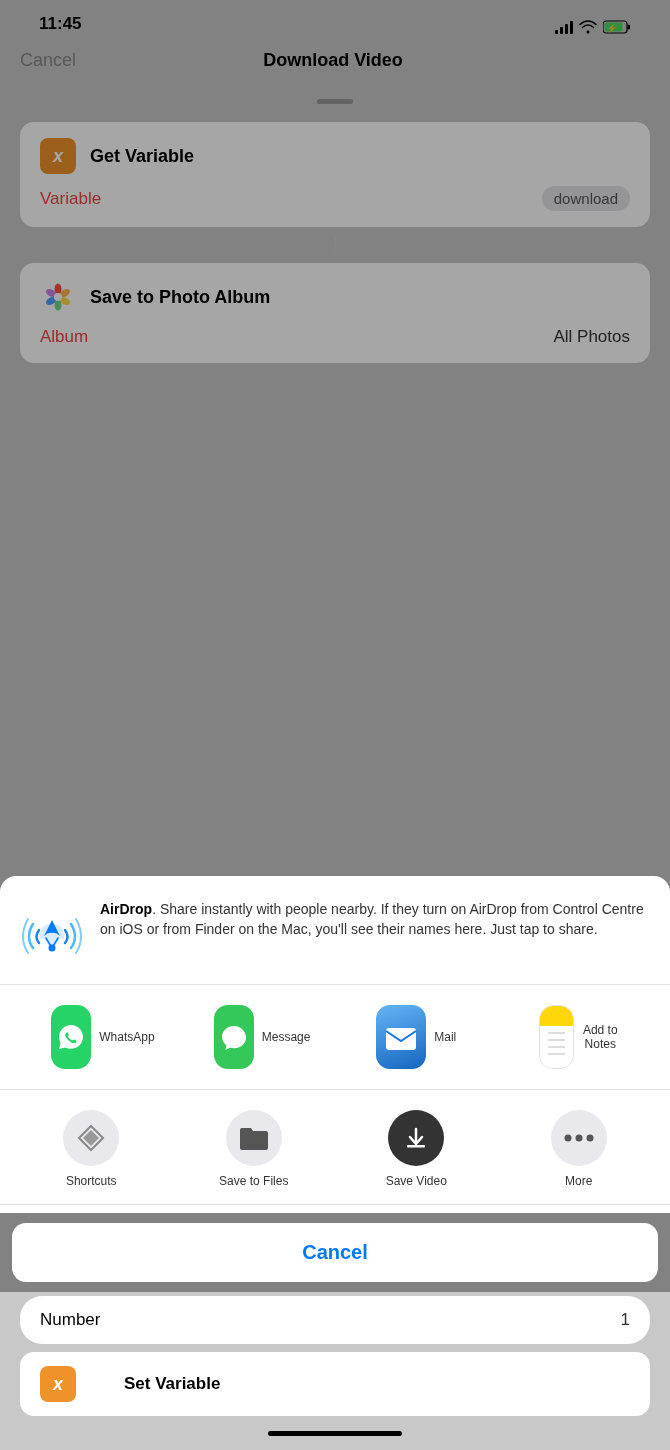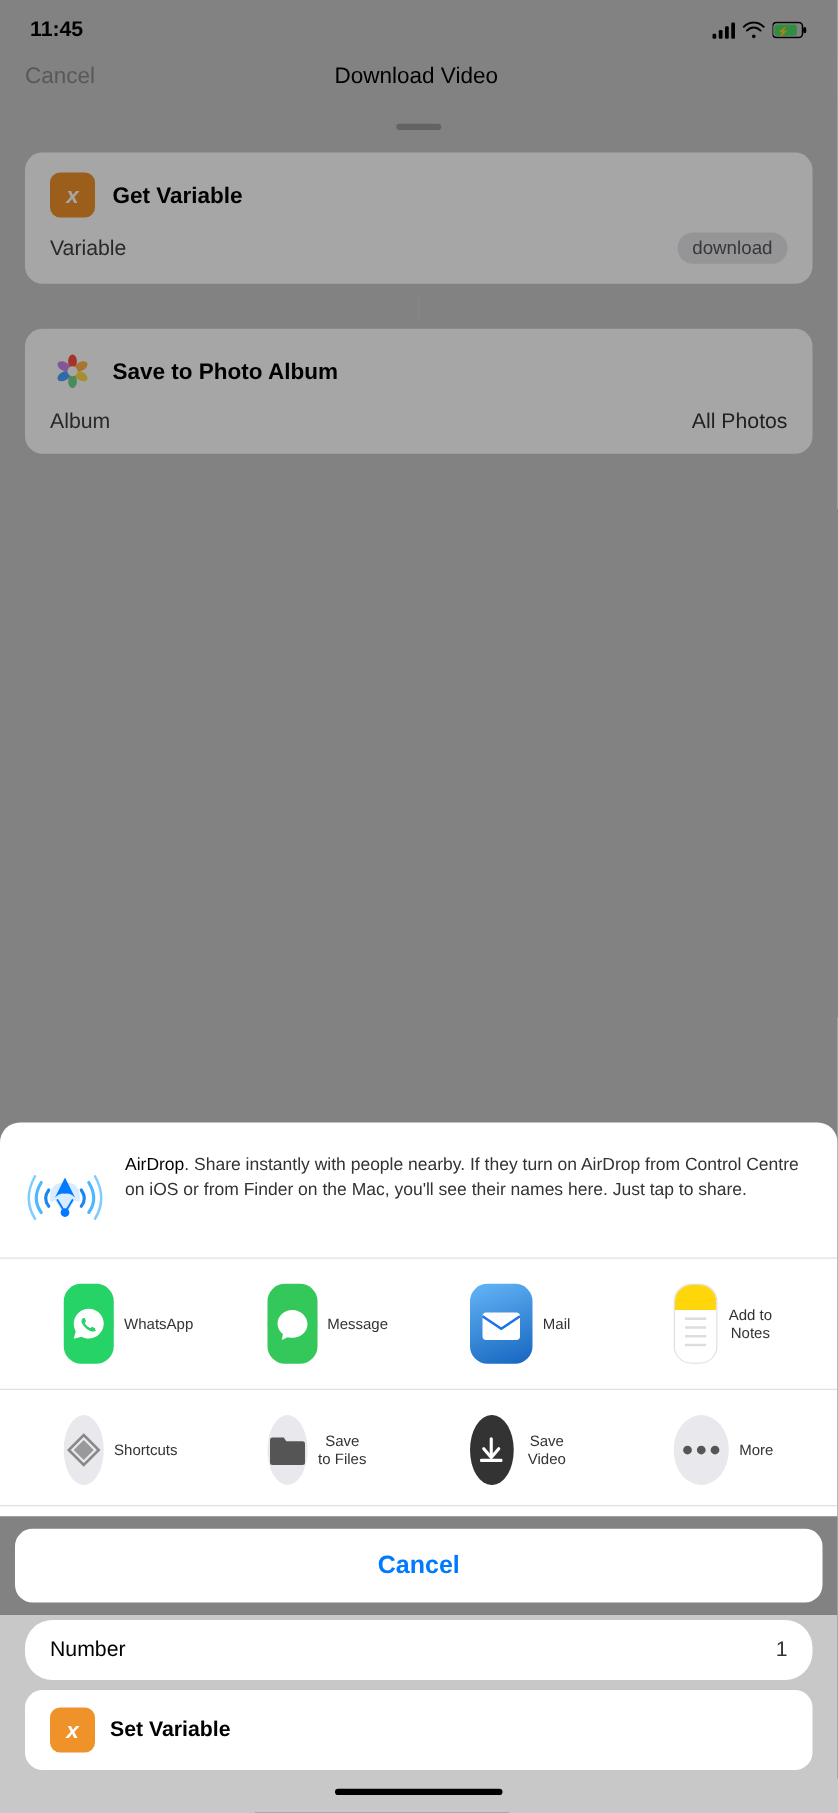--- a/index.html
+++ b/index.html
@@ -10,22 +10,22 @@
       background: #c8c8c8;
       font-family: -apple-system, 'SF Pro Display', 'Helvetica Neue', sans-serif;
       overflow: hidden;
       position: relative;
     }
 
     
     .status-bar {
       display: flex;
       justify-content: space-between;
-      align-items: center;
-      padding: 14px 24px 8px;
+      align-items: flex-end;
+      padding: 14px 39px 8px;
       position: relative;
       z-index: 10;
     }
     .status-time {
       font-size: 17px;
       font-weight: 600;
       color: #000;
     }
     .status-icons {
       display: flex;
@@ -51,21 +51,21 @@
       align-items: center;
       padding: 8px 20px 12px;
       background: rgba(200,200,200,0.9);
     }
     .nav-cancel {
       font-size: 18px;
       color: #888;
     }
     .nav-title {
       font-size: 18px;
-      font-weight: 400;
+      font-weight: 700;
       color: #000;
     }
 
     
     .bg-content {
       position: absolute;
       top: 0;
       left: 0;
       right: 0;
       bottom: 0;
@@ -125,21 +125,21 @@
       font-weight: 600;
       color: #000;
     }
     .shortcut-row {
       display: flex;
       justify-content: space-between;
       align-items: center;
     }
     .shortcut-label {
       font-size: 17px;
-      color: #404040;
+      color: #ef4444;
     }
     .shortcut-value {
       font-size: 15px;
       color: #555;
       background: #e5e5ea;
       padding: 4px 12px;
       border-radius: 14px;
     }
 
     
@@ -191,21 +191,21 @@
       flex-shrink: 0;
       width: 64px;
       height: 64px;
     }
     .airdrop-text {
       font-size: 14px;
       line-height: 1.4;
       color: #333;
     }
     .airdrop-text strong {
-      font-weight: 400;
+      font-weight: 700;
       color: #000;
     }
 
     
     .app-row {
       display: flex;
       justify-content: space-around;
       padding: 20px 10px;
       border-bottom: 1px solid #e0e0e0;
     }
@@ -233,21 +233,21 @@
 
     
     .action-row {
       display: flex;
       justify-content: space-around;
       padding: 20px 10px 16px;
       border-bottom: 1px solid #e0e0e0;
     }
     .action-item {
       display: flex;
-      flex-direction: row;
+      flex-direction: column;
       align-items: center;
       gap: 8px;
       width: 80px;
     }
     .action-circle {
       width: 56px;
       height: 56px;
       background: #e8e8ed;
       border-radius: 50%;
       display: flex;
@@ -545,21 +545,21 @@
   <div style="background:#c8c8c8;padding:4px 20px 4px;">
     <div style="background:white;border-radius:22px;padding:14px 20px;display:flex;justify-content:space-between;align-items:center;">
       <span style="font-size:17px;font-weight:500;">Number</span>
       <span style="font-size:17px;color:#333;">1</span>
     </div>
   </div>
 
   <div style="background:#c8c8c8;padding:4px 20px 0;">
     <div class="set-var-block" style="margin:0;">
       <div class="shortcut-icon orange">x</div>
-      <span style="font-size:17px;font-weight:600;">Set Variable</span>
+      <span style="font-size:17px;font-weight:600;margin-left:36px;">Set Variable</span>
     </div>
   </div>
 
   <div class="home-indicator" style="background:#c8c8c8;">
     <div class="home-bar"></div>
   </div>
 
 </div>
 
 </body></html>

